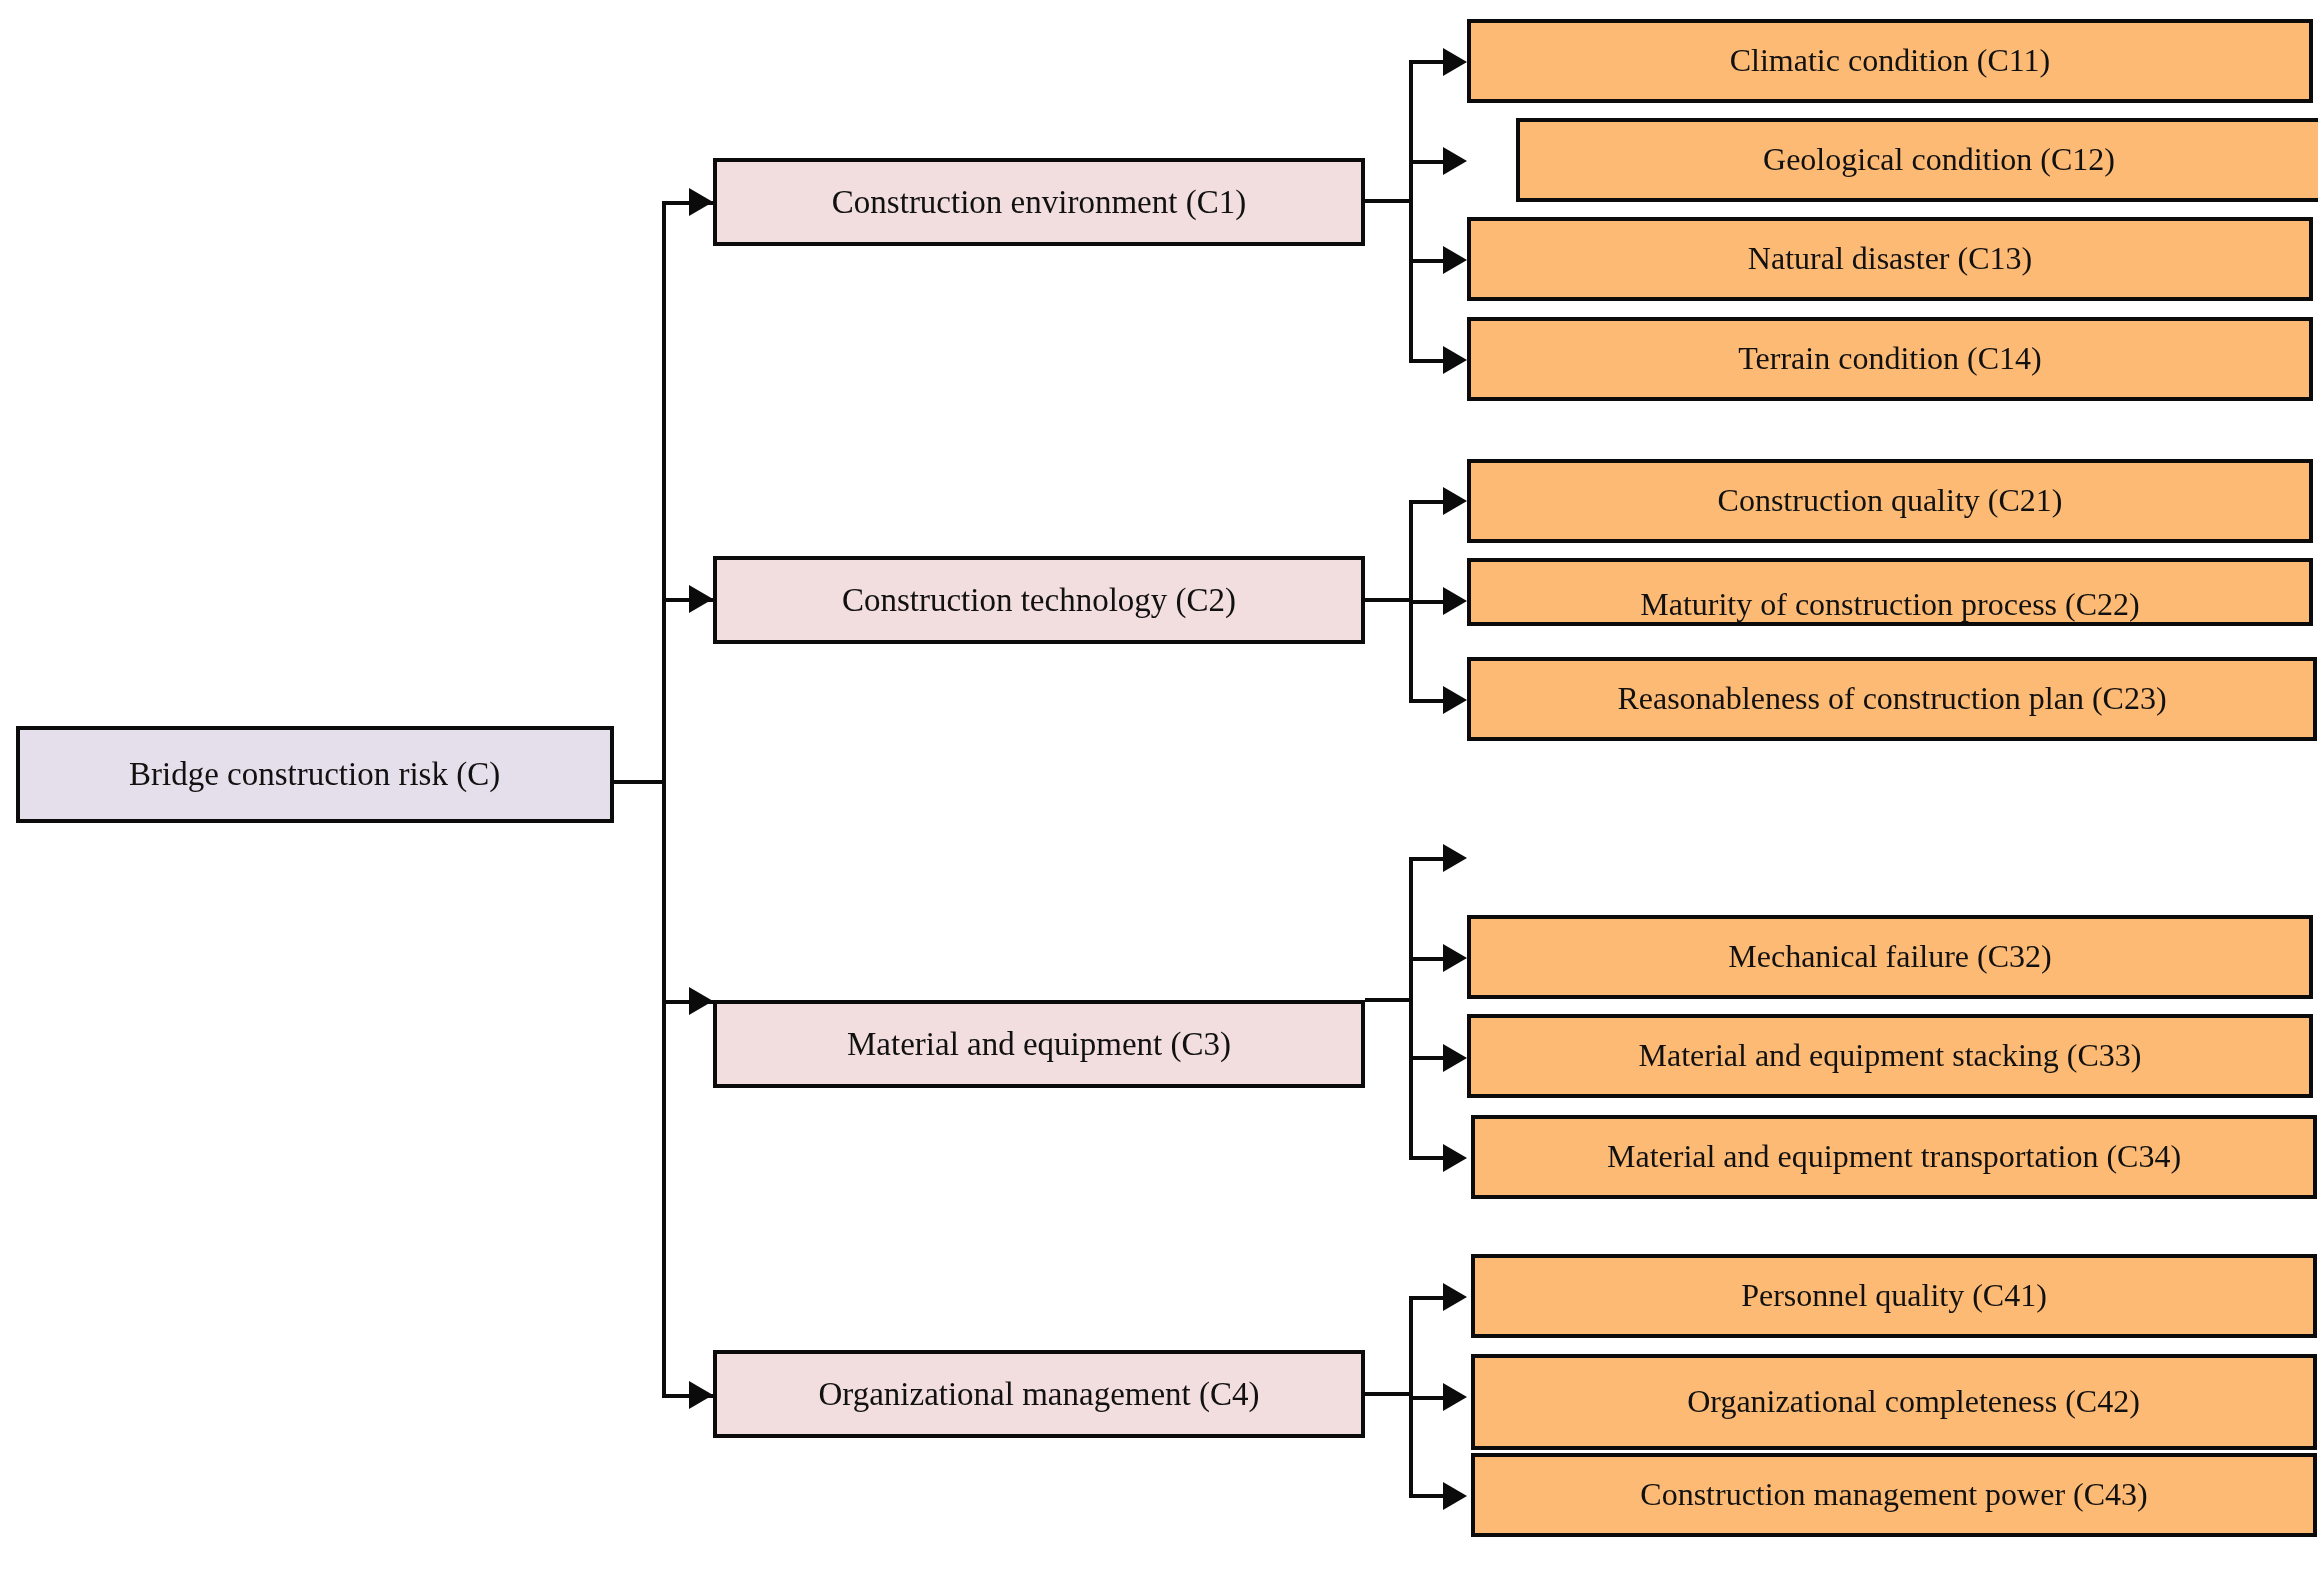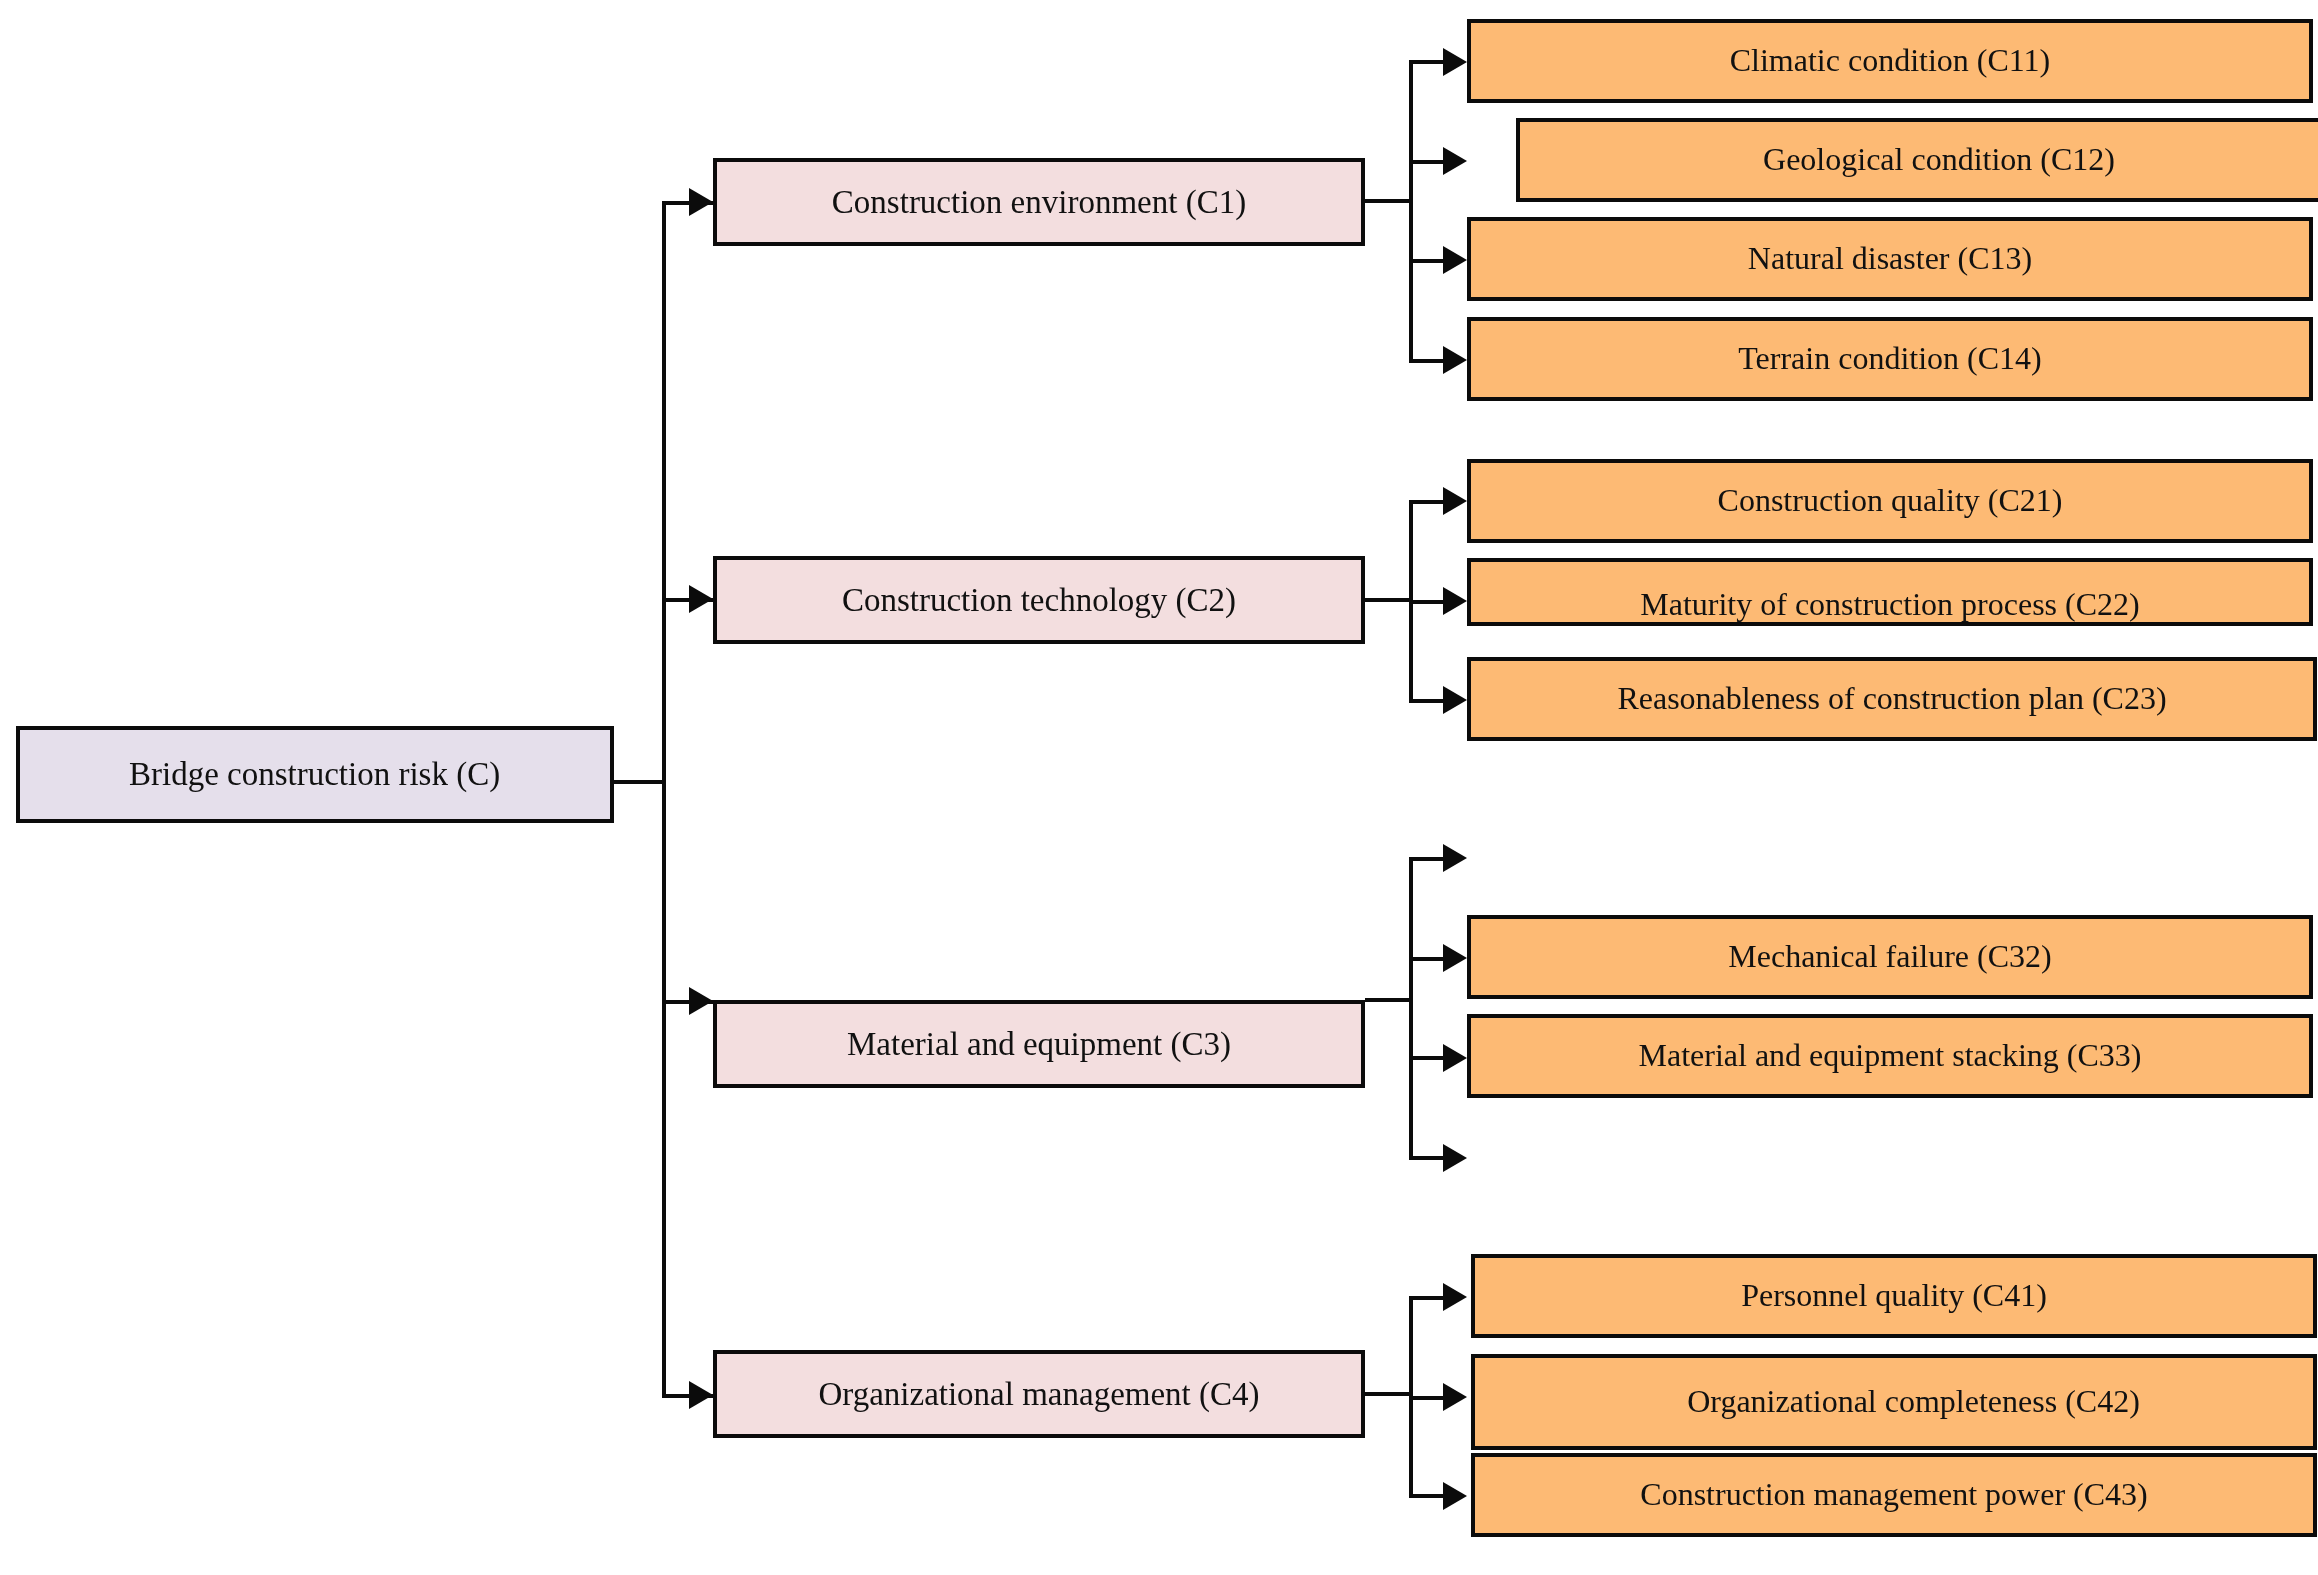--- a/index.html
+++ b/index.html
@@ -152,20 +152,23 @@
   </div>
 
   <div class="edge-h" style="left:1409px; top:1056px; width:51px;"></div>
   <div class="arrow" style="left:1443px; top:1044px;"></div>
   <div class="node level3" style="left:1467px; top:1014px; width:846px; height:84px;">
     <span class="node-label">Material and equipment stacking (C33)</span>
   </div>
 
   <div class="edge-h" style="left:1409px; top:1156px; width:51px;"></div>
   <div class="arrow" style="left:1443px; top:1144px;"></div>
+  <div class="node level3" style="left:1471px; top:1115px; width:846px; height:84px;">
+    <span class="node-label">Material and equipment transportation (C34)</span>
+  </div>
 
   <div class="edge-h" style="left:662px; top:1394px; width:51px;"></div>
   <div class="arrow" style="left:689px; top:1381px;"></div>
   <div class="node level2" style="left:713px; top:1350px; width:652px; height:88px;">
     <span class="node-label">Organizational management (C4)</span>
   </div>
   <div class="edge-h" style="left:1365px; top:1392px; width:48px;"></div>
   <div class="edge-v" style="left:1409px; top:1296px; height:199px;"></div>
 
   <div class="edge-h" style="left:1409px; top:1296px; width:51px;"></div>

